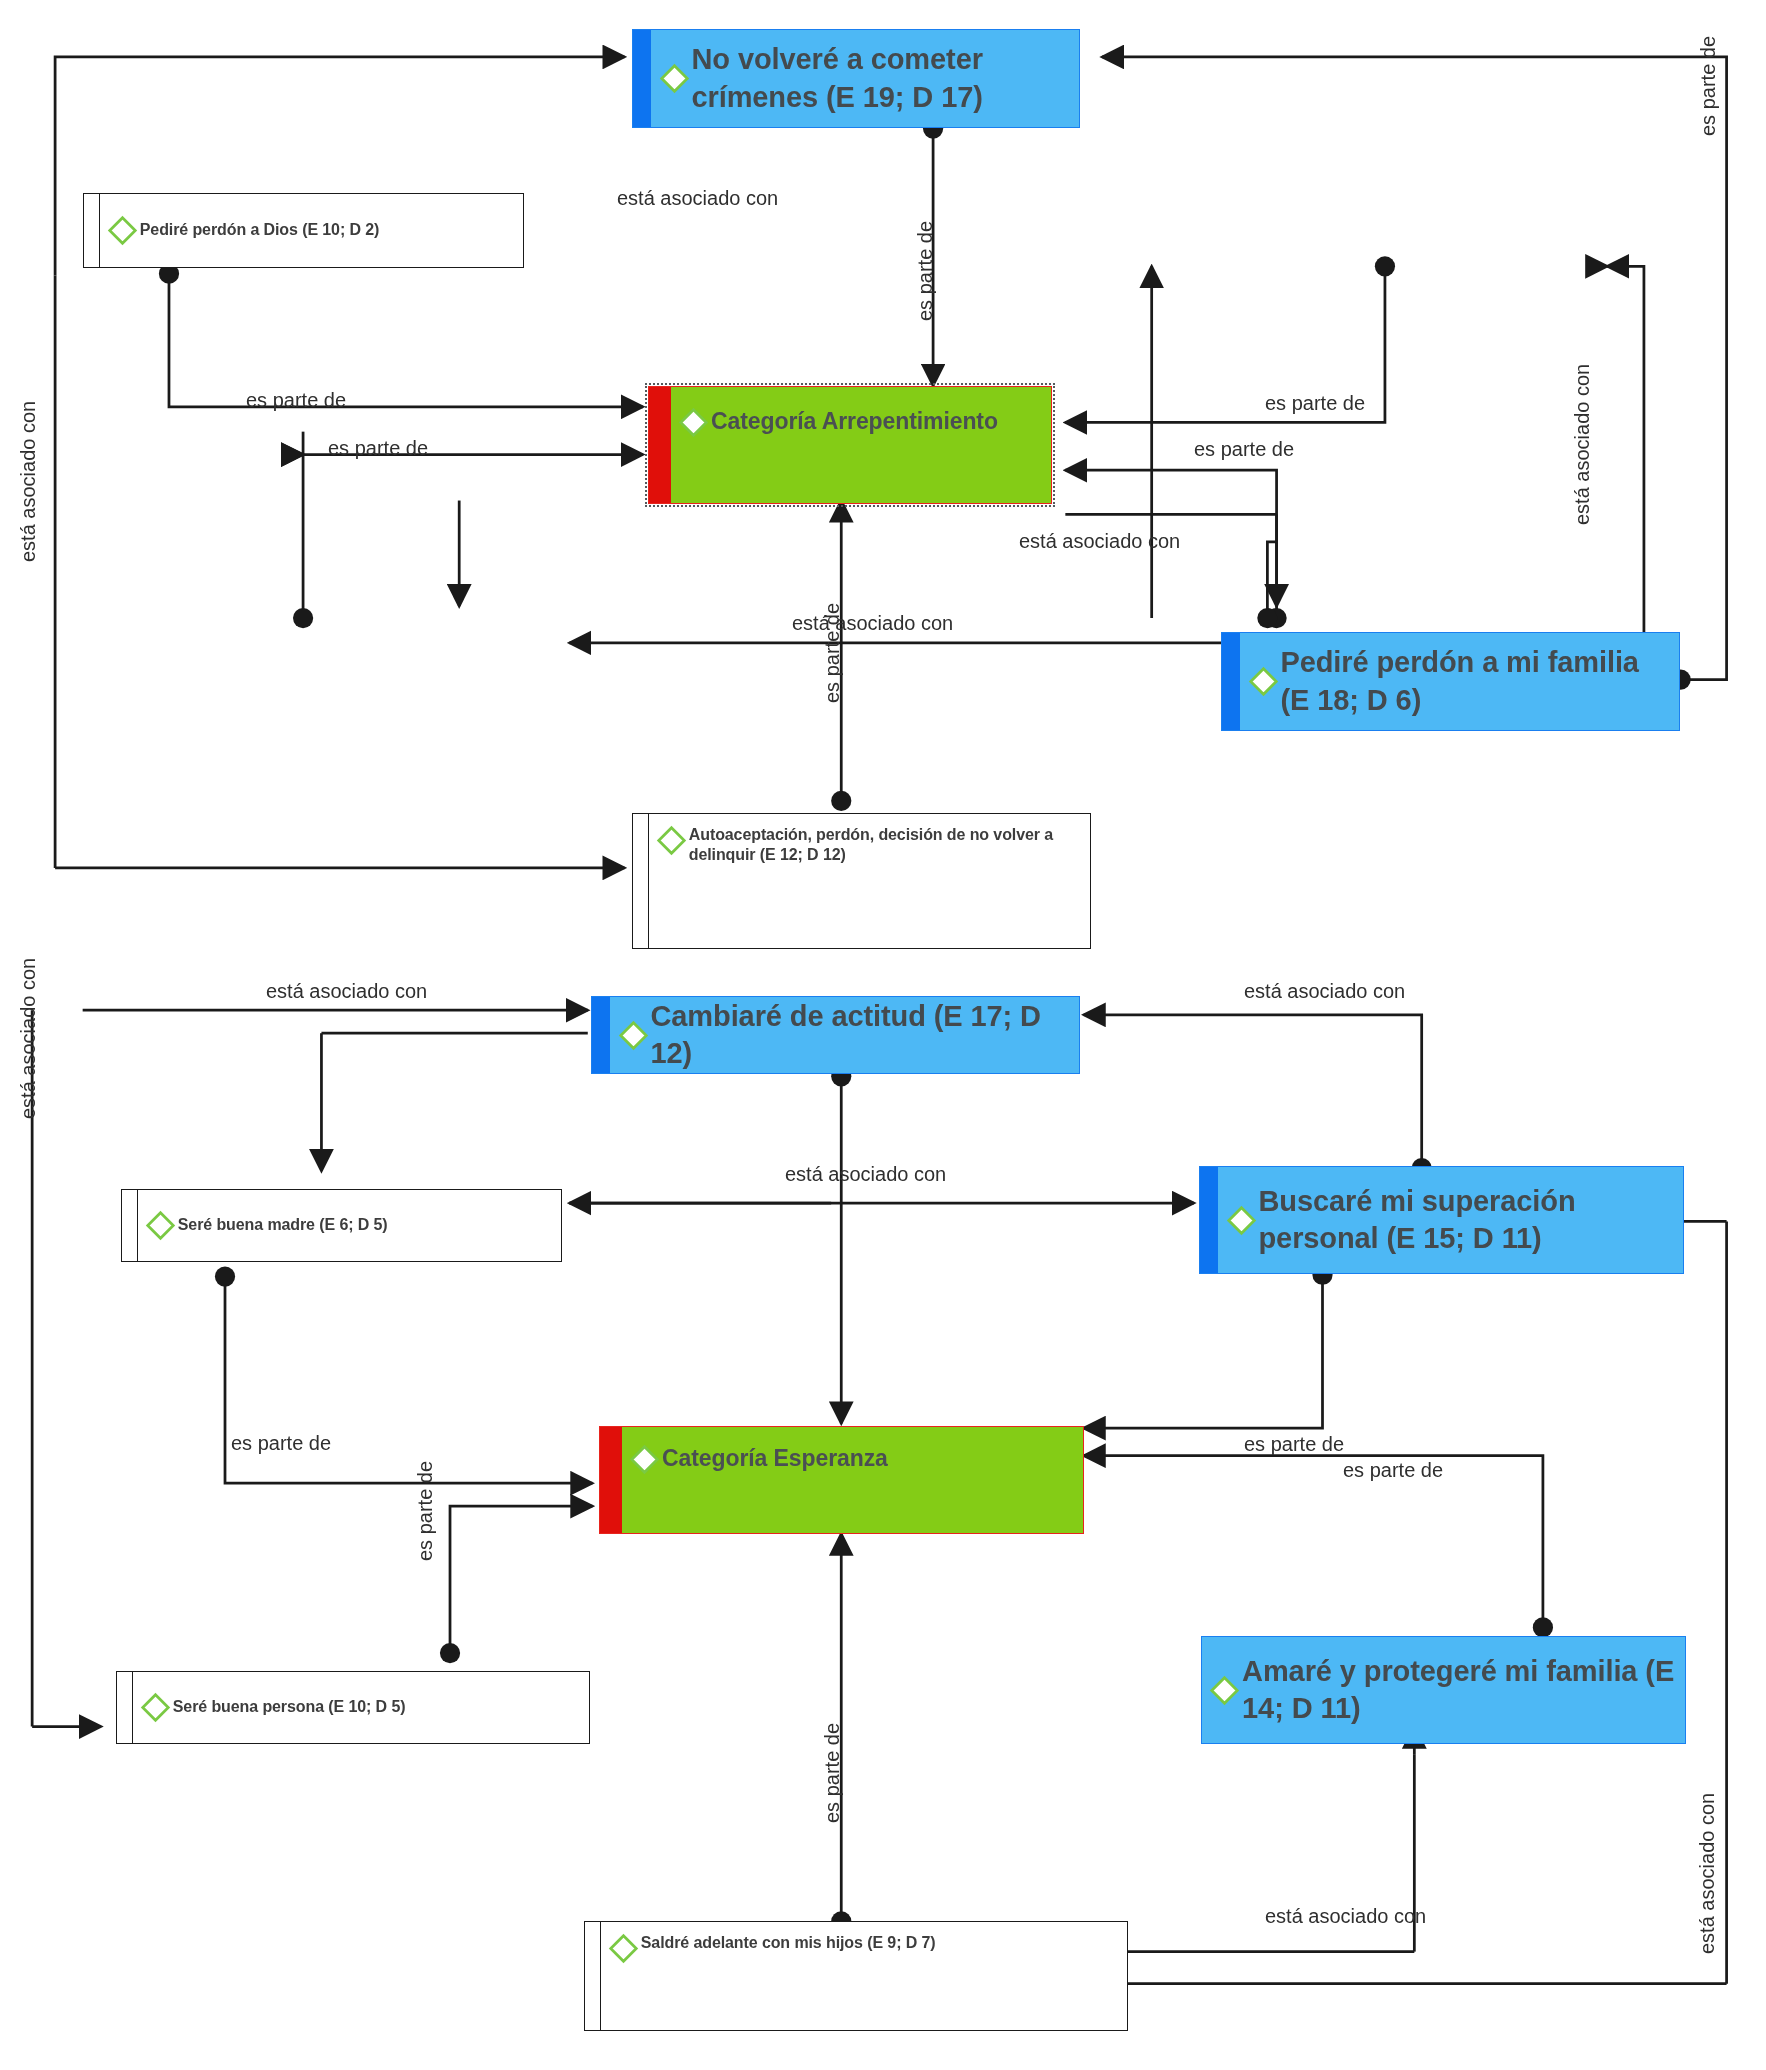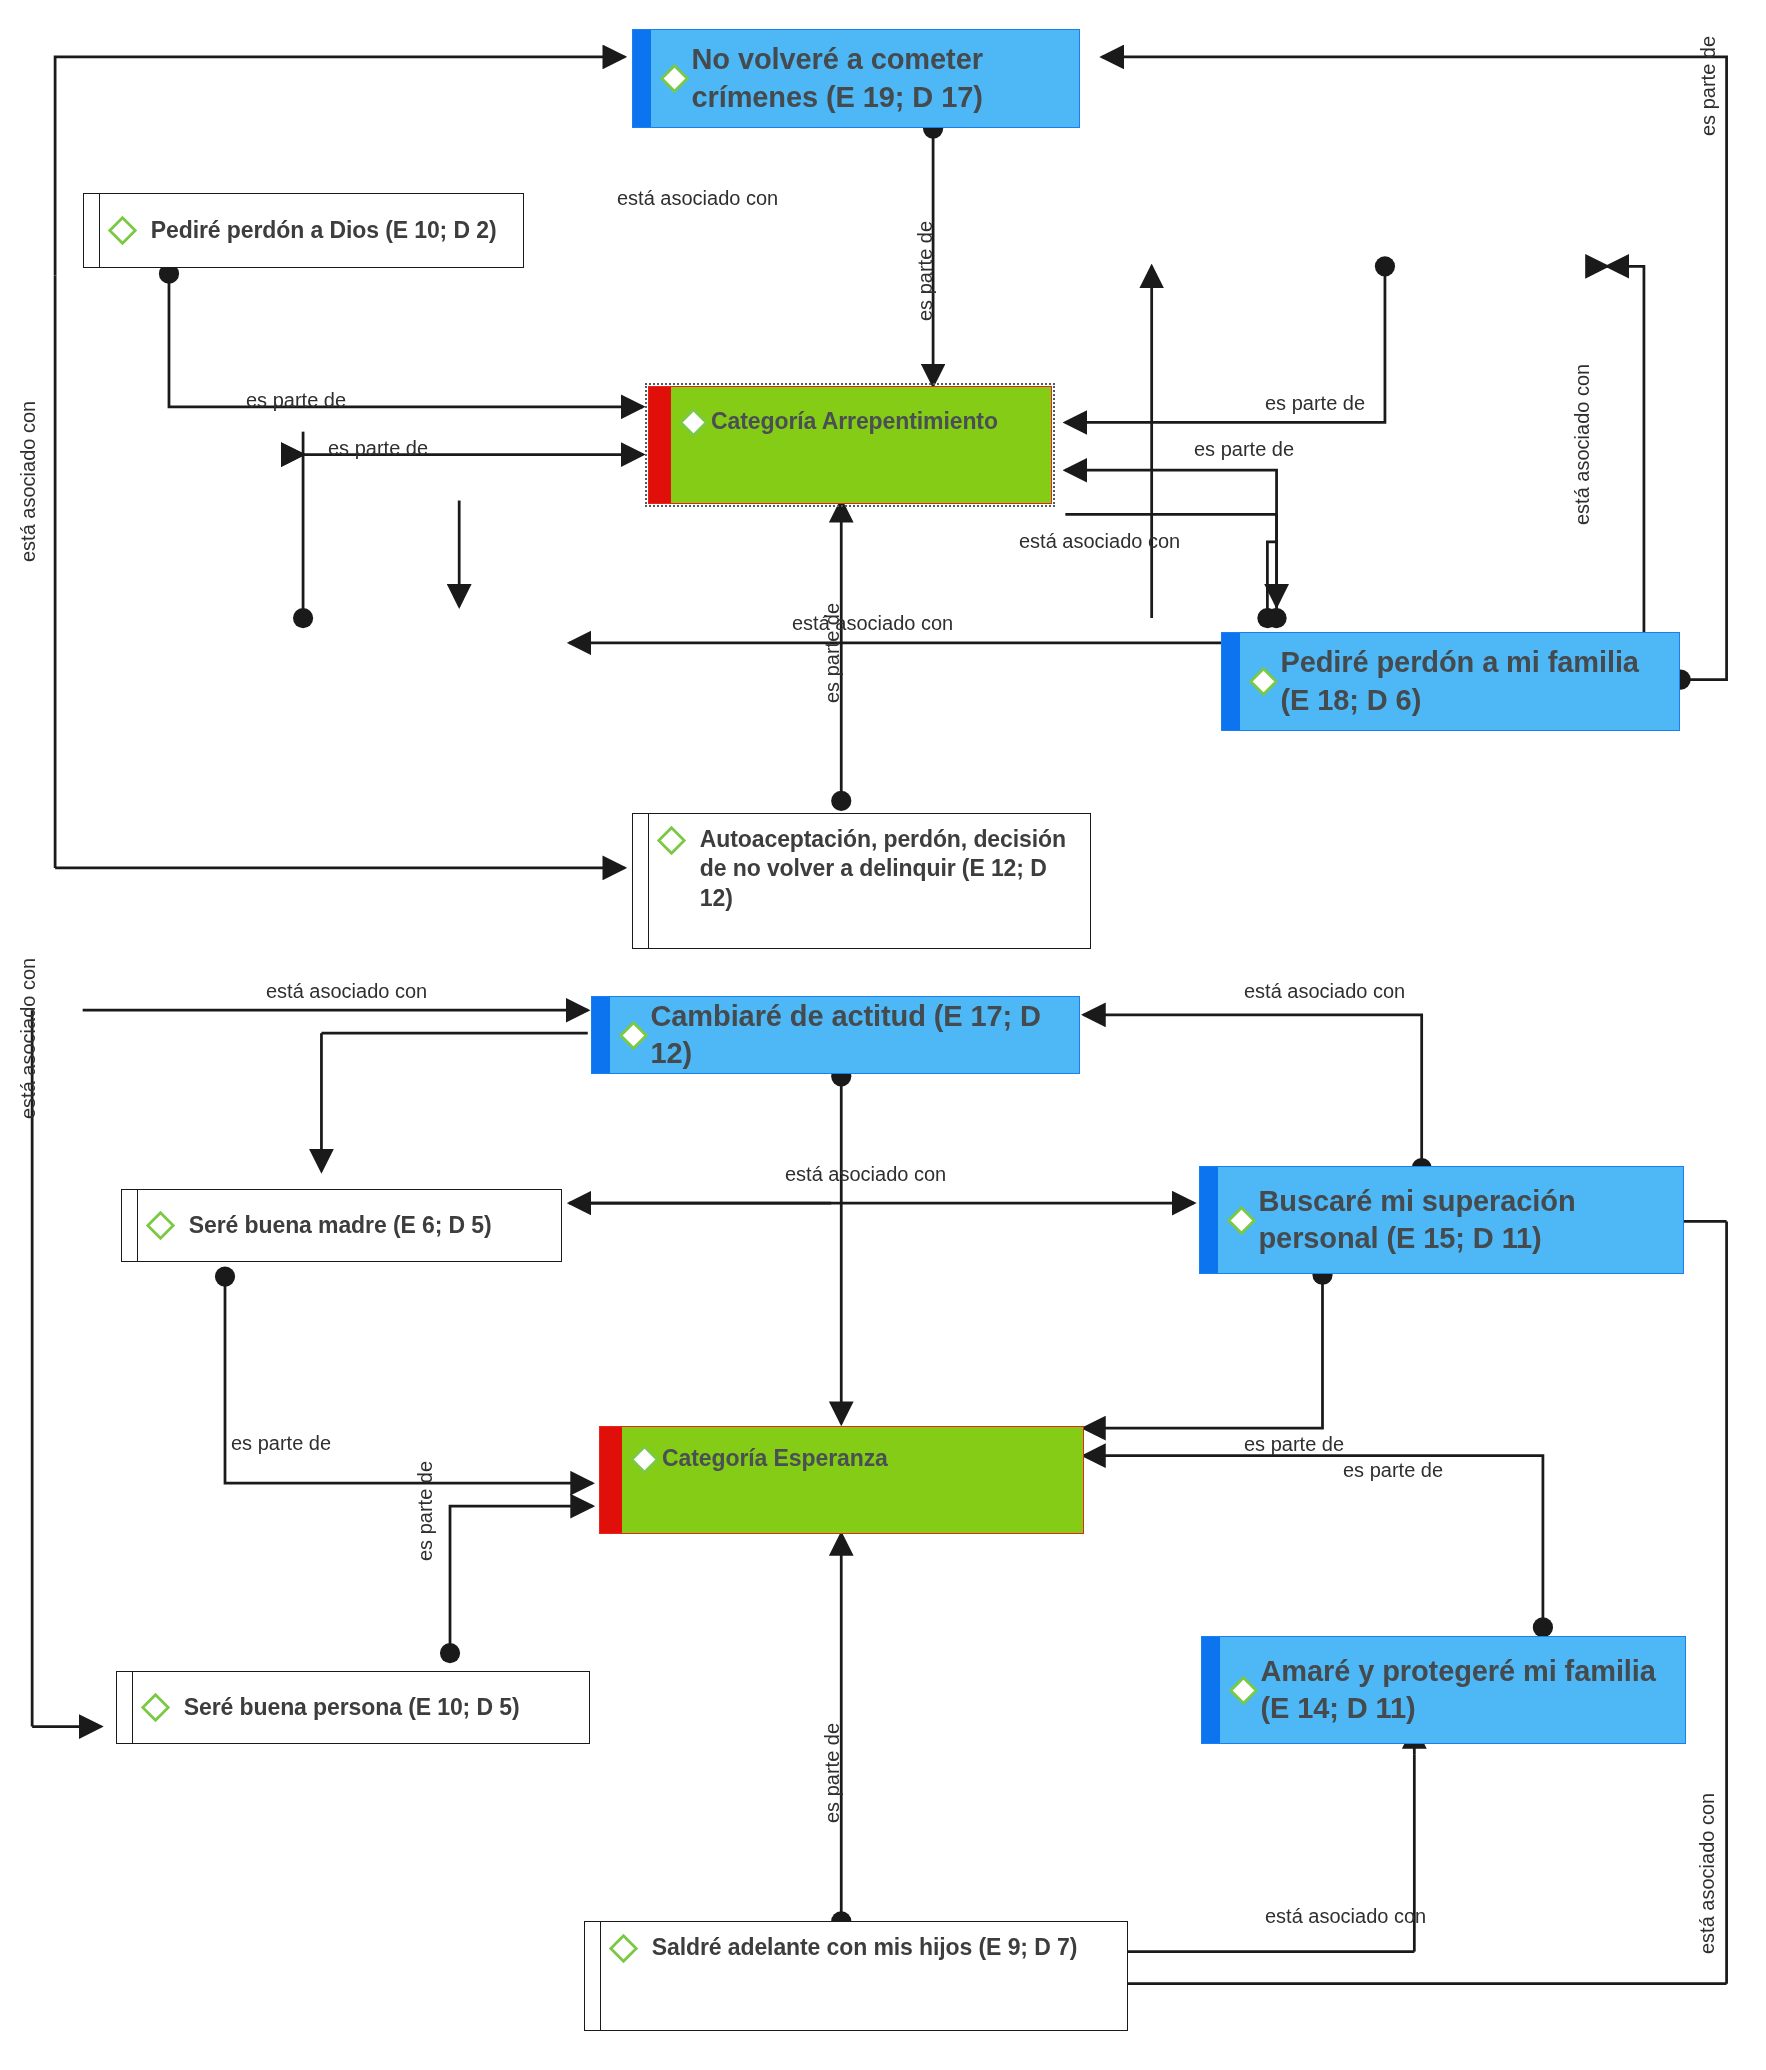--- a/index.html
+++ b/index.html
@@ -11,21 +11,21 @@
   .node{position:absolute;box-sizing:border-box;display:flex;align-items:stretch;}
   .node .bar{flex:0 0 auto;}
   .node .body{flex:1 1 auto;display:flex;align-items:center;box-sizing:border-box;}
   .node .dia{flex:0 0 auto;margin-right:1.8px;}
   .node .lbl{font-weight:bold;line-height:1.28;letter-spacing:-0.1px;}
 
   
   .n-white{border:1.8px solid #1a1a1a;background:#ffffff;}
   .n-white .bar{width:14.7px;border-right:1.8px solid #1a1a1a;background:#ffffff;}
   .n-white .body{padding:0 5.5px 0 7.3px;}
-  .n-white .lbl{color:#3d3d3d;font-size:23px;margin-left:11px;}
+  .n-white .lbl{color:#3d3d3d;font-size:16px;}
 
   
   .n-blue{border:0.9px solid #1a7ff0;background:#4db8f5;}
   .n-blue .bar{width:18.4px;background:#0d74f0;}
   .n-blue .body{padding:0 5.5px 0 7.3px;}
   .n-blue .lbl{color:#444a4e;font-size:29px;}
 
   
   .n-cat{border:0.9px solid #e8241e;background:#84cc16;}
   .n-cat .bar{width:22px;background:#e00f0a;}
@@ -256,21 +256,21 @@
     <div class="body">
       <span class="dia">
         <svg width="31" height="31" viewBox="0 0 34 34">
             <path d="M17 3 L31 17 L17 31 L3 17 Z" fill="#ffffff" stroke="#7ac943" stroke-width="3"></path>
           </svg>
       </span>
       <span class="lbl">Seré buena persona (E 10; D 5)</span>
     </div>
   </div>
 
-  <div class="node n-blue" style="left:1201px;top:1636px;width:485px;height:108px;">
+  <div class="node n-blue" style="left:1201px;top:1636px;width:485px;height:108px;flex-direction:column;">
     <div class="bar"></div>
     <div class="body">
       <span class="dia">
         <svg width="31" height="31" viewBox="0 0 34 34">
             <path d="M17 3 L31 17 L17 31 L3 17 Z" fill="#ffffff" stroke="#7ac943" stroke-width="3"></path>
           </svg>
       </span>
       <span class="lbl">Amaré y protegeré mi familia (E 14; D 11)</span>
     </div>
   </div>

